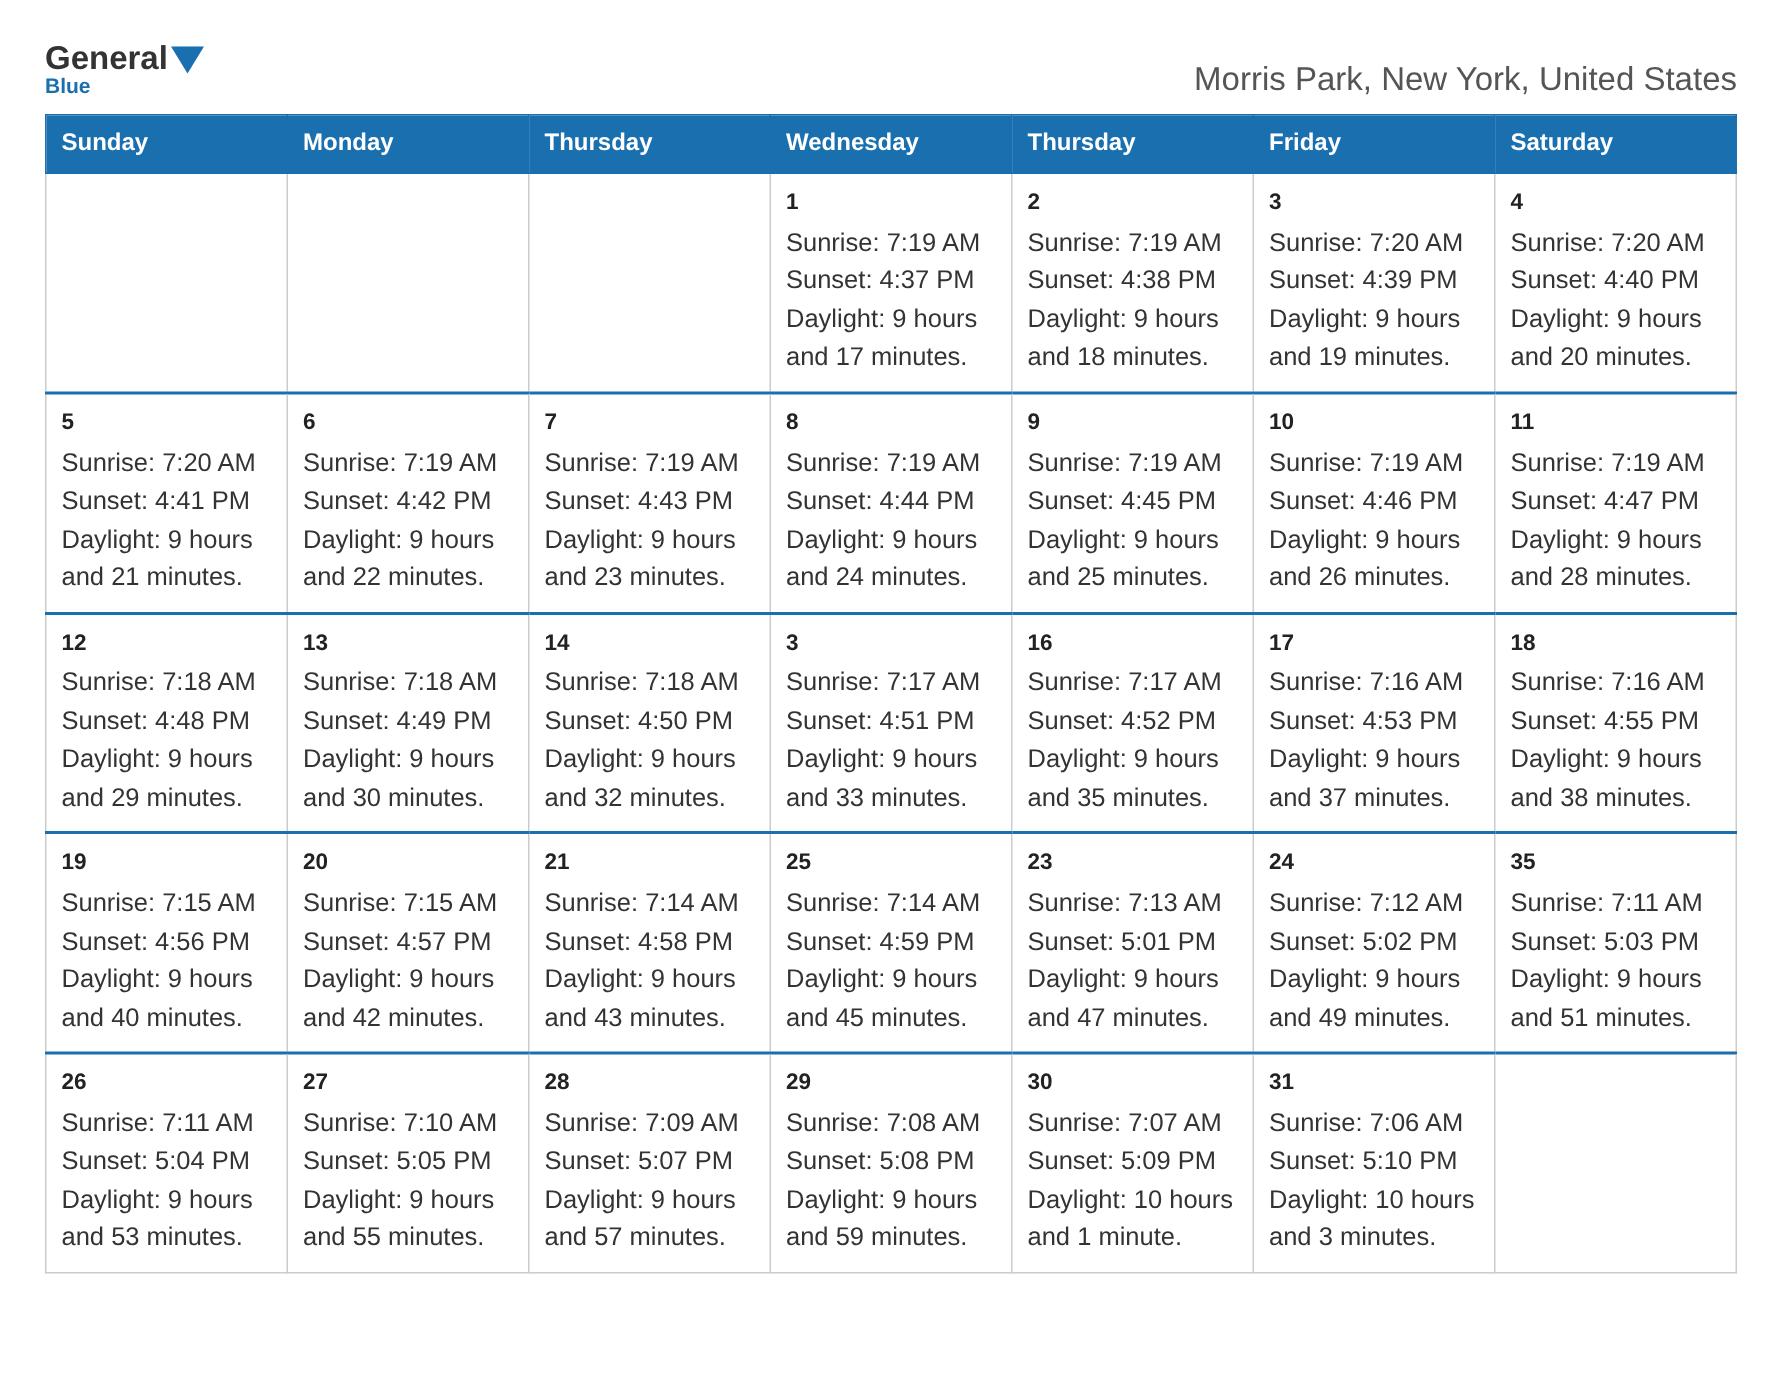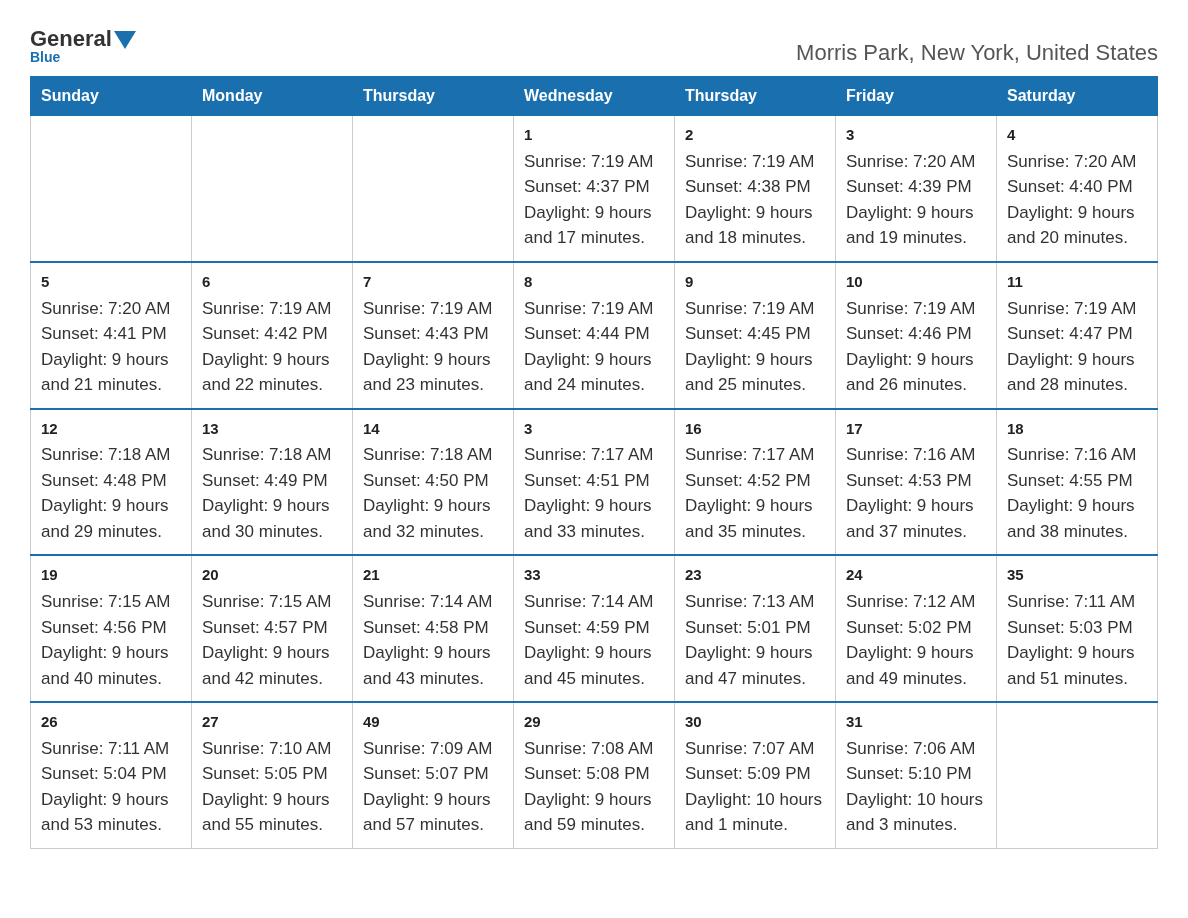--- a/index.html
+++ b/index.html
@@ -238,21 +238,21 @@
         </td>
         <td>
           <span class="day-number">20</span>
           <div class="day-info">Sunrise: 7:15 AM<br>Sunset: 4:57 PM<br>Daylight: 9 hours<br>and 42 minutes.</div>
         </td>
         <td>
           <span class="day-number">21</span>
           <div class="day-info">Sunrise: 7:14 AM<br>Sunset: 4:58 PM<br>Daylight: 9 hours<br>and 43 minutes.</div>
         </td>
         <td>
-          <span class="day-number">33</span>
+          <span class="day-number">25</span>
           <div class="day-info">Sunrise: 7:14 AM<br>Sunset: 4:59 PM<br>Daylight: 9 hours<br>and 45 minutes.</div>
         </td>
         <td>
           <span class="day-number">23</span>
           <div class="day-info">Sunrise: 7:13 AM<br>Sunset: 5:01 PM<br>Daylight: 9 hours<br>and 47 minutes.</div>
         </td>
         <td>
           <span class="day-number">24</span>
           <div class="day-info">Sunrise: 7:12 AM<br>Sunset: 5:02 PM<br>Daylight: 9 hours<br>and 49 minutes.</div>
         </td>
@@ -264,21 +264,21 @@
       <tr>
         <td>
           <span class="day-number">26</span>
           <div class="day-info">Sunrise: 7:11 AM<br>Sunset: 5:04 PM<br>Daylight: 9 hours<br>and 53 minutes.</div>
         </td>
         <td>
           <span class="day-number">27</span>
           <div class="day-info">Sunrise: 7:10 AM<br>Sunset: 5:05 PM<br>Daylight: 9 hours<br>and 55 minutes.</div>
         </td>
         <td>
-          <span class="day-number">49</span>
+          <span class="day-number">28</span>
           <div class="day-info">Sunrise: 7:09 AM<br>Sunset: 5:07 PM<br>Daylight: 9 hours<br>and 57 minutes.</div>
         </td>
         <td>
           <span class="day-number">29</span>
           <div class="day-info">Sunrise: 7:08 AM<br>Sunset: 5:08 PM<br>Daylight: 9 hours<br>and 59 minutes.</div>
         </td>
         <td>
           <span class="day-number">30</span>
           <div class="day-info">Sunrise: 7:07 AM<br>Sunset: 5:09 PM<br>Daylight: 10 hours<br>and 1 minute.</div>
         </td>

